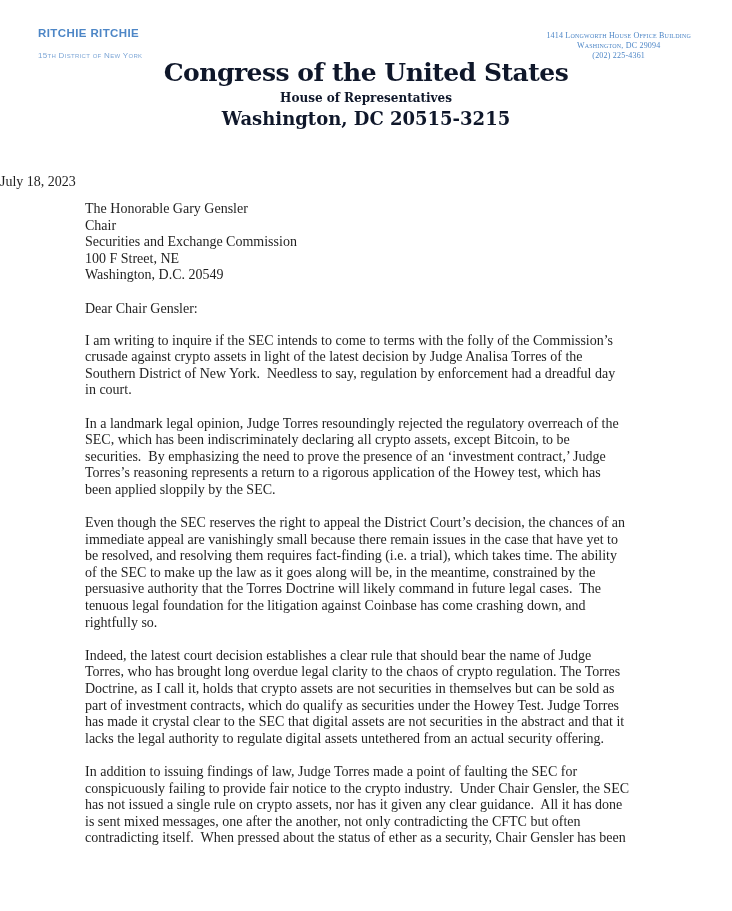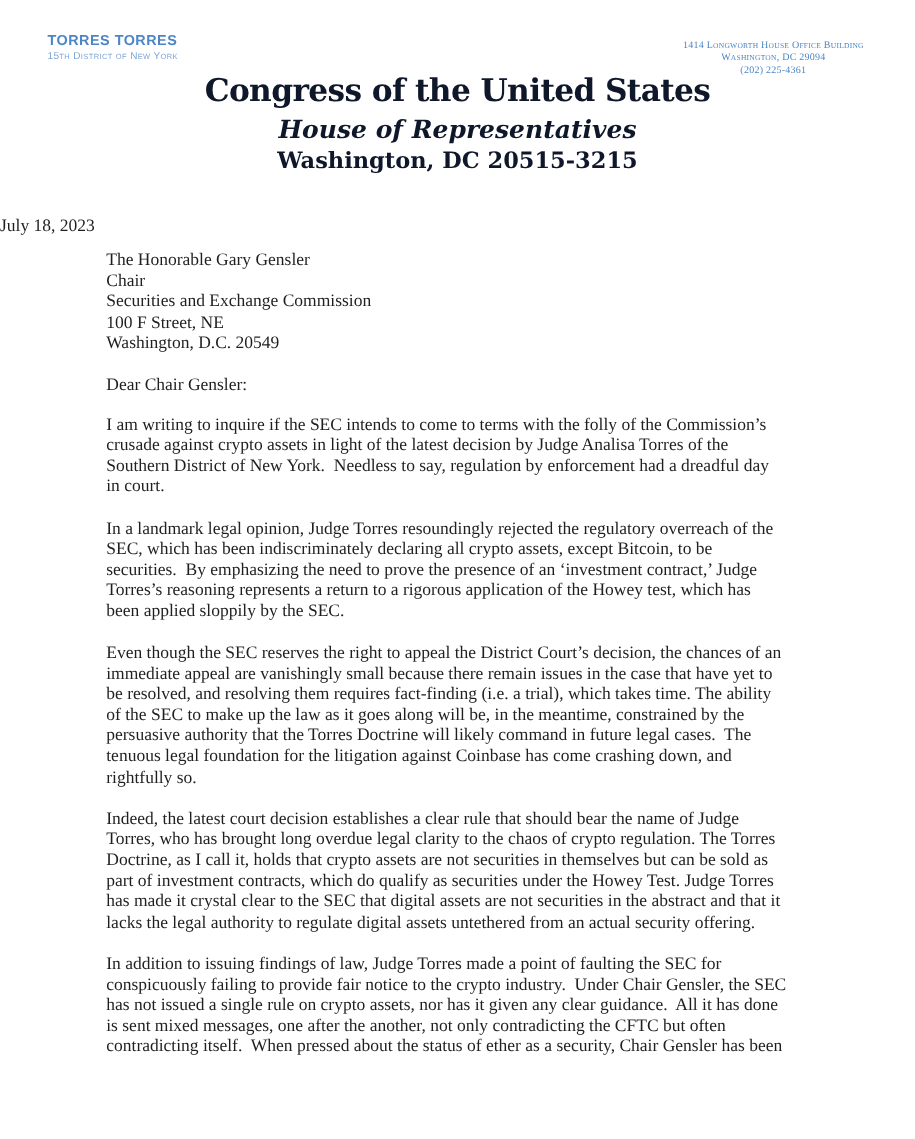--- a/index.html
+++ b/index.html
@@ -25,21 +25,21 @@
     text-align: left;
     font-family: "Liberation Sans", sans-serif;
   }
   .member-name {
     font-size: 11.5px;
     font-weight: bold;
     letter-spacing: 0.4px;
     color: #4d86c6;
   }
   .member-district {
-    margin-top: 1px;
+    margin-top: 12px;
     font-size: 8px;
     font-variant: small-caps;
     letter-spacing: 0.3px;
     color: #7da6d6;
   }
   .letterhead-right {
     position: absolute;
     top: 31px;
     right: 41px;
     text-align: center;
@@ -61,22 +61,21 @@
     color: #0f172a;
     font-family: "DejaVu Serif", serif;
     font-weight: bold;
   }
   .masthead-title {
     font-size: 25px;
     letter-spacing: -0.5px;
   }
   .masthead-sub1 {
     margin-top: 4px;
-    font-size: 20px;
-    font-style: italic;
+    font-size: 12px;
   }
   .masthead-sub2 {
     margin-top: 3px;
     font-size: 18px;
   }
 
   
   .date-line {
     position: absolute;
     top: 174px;
@@ -99,21 +98,21 @@
     margin: 0 0 16.6px 0;
     white-space: pre-wrap;
   }
 </style>
 </head>
 <body>
 
 <div class="page">
 
   <div class="letterhead-left">
-    <div class="member-name">TORRES TORRES</div>
+    <div class="member-name">RITCHIE RITCHIE</div>
     <div class="member-district">15th District of New York</div>
   </div>
 
   <div class="letterhead-right">
     <div>1414 Longworth House Office Building</div>
     <div>Washington, DC 29094</div>
     <div>(202) 225-4361</div>
   </div>
 
   <div class="masthead">

